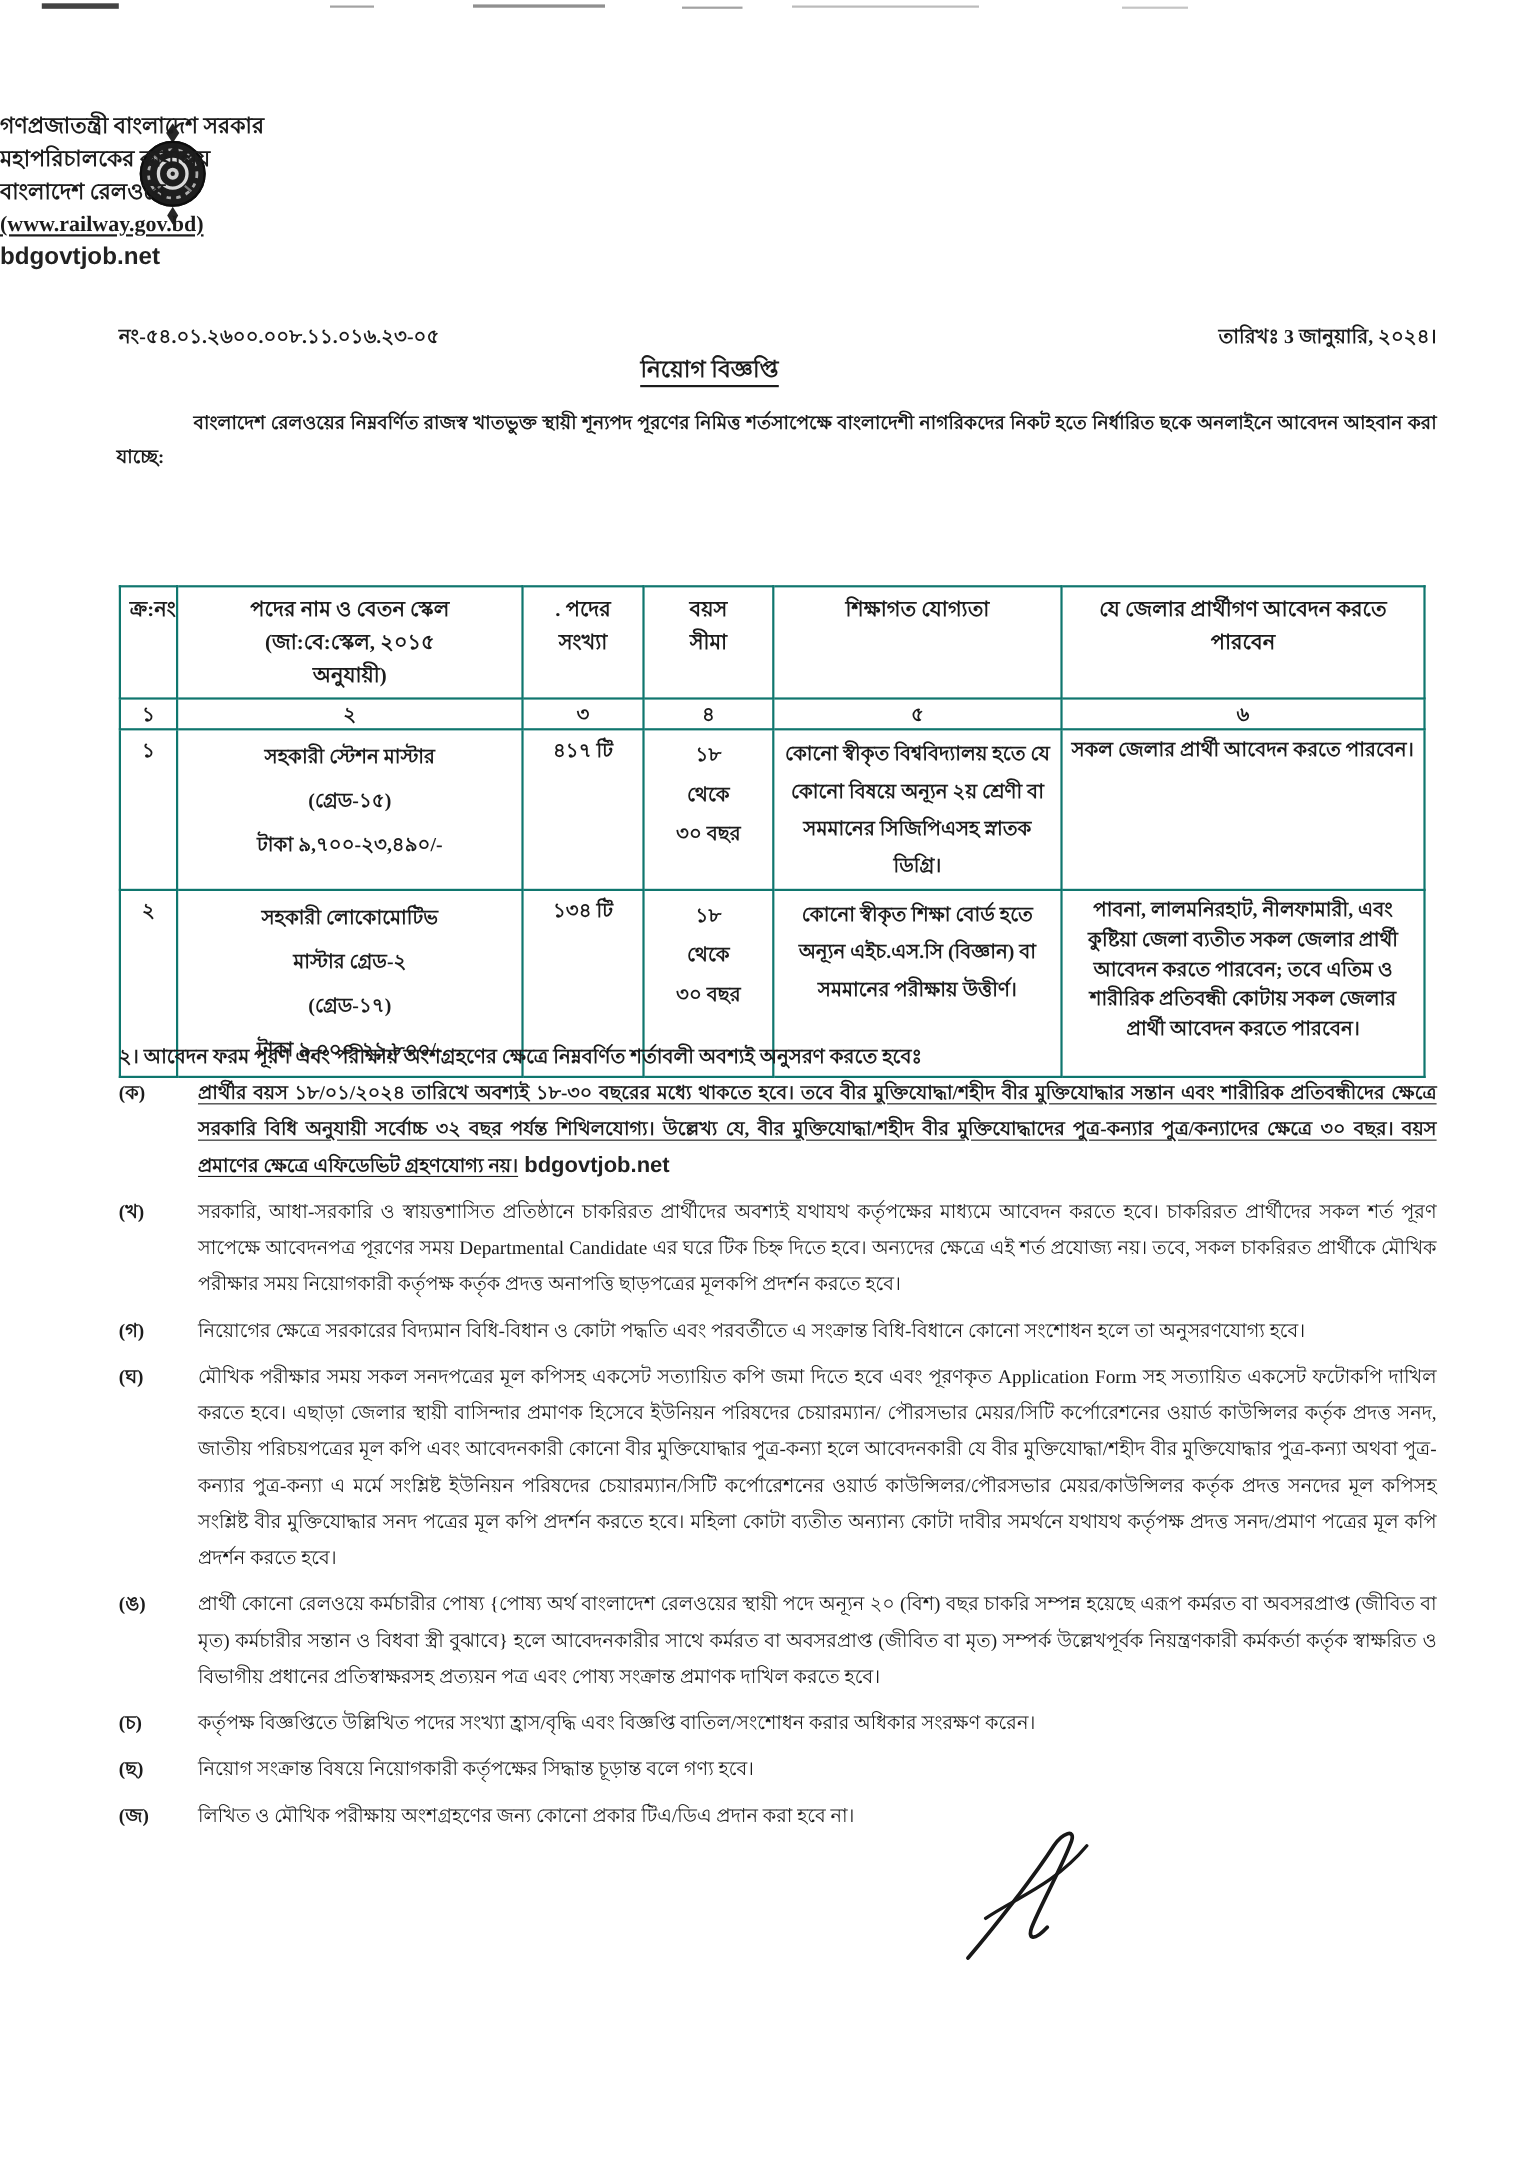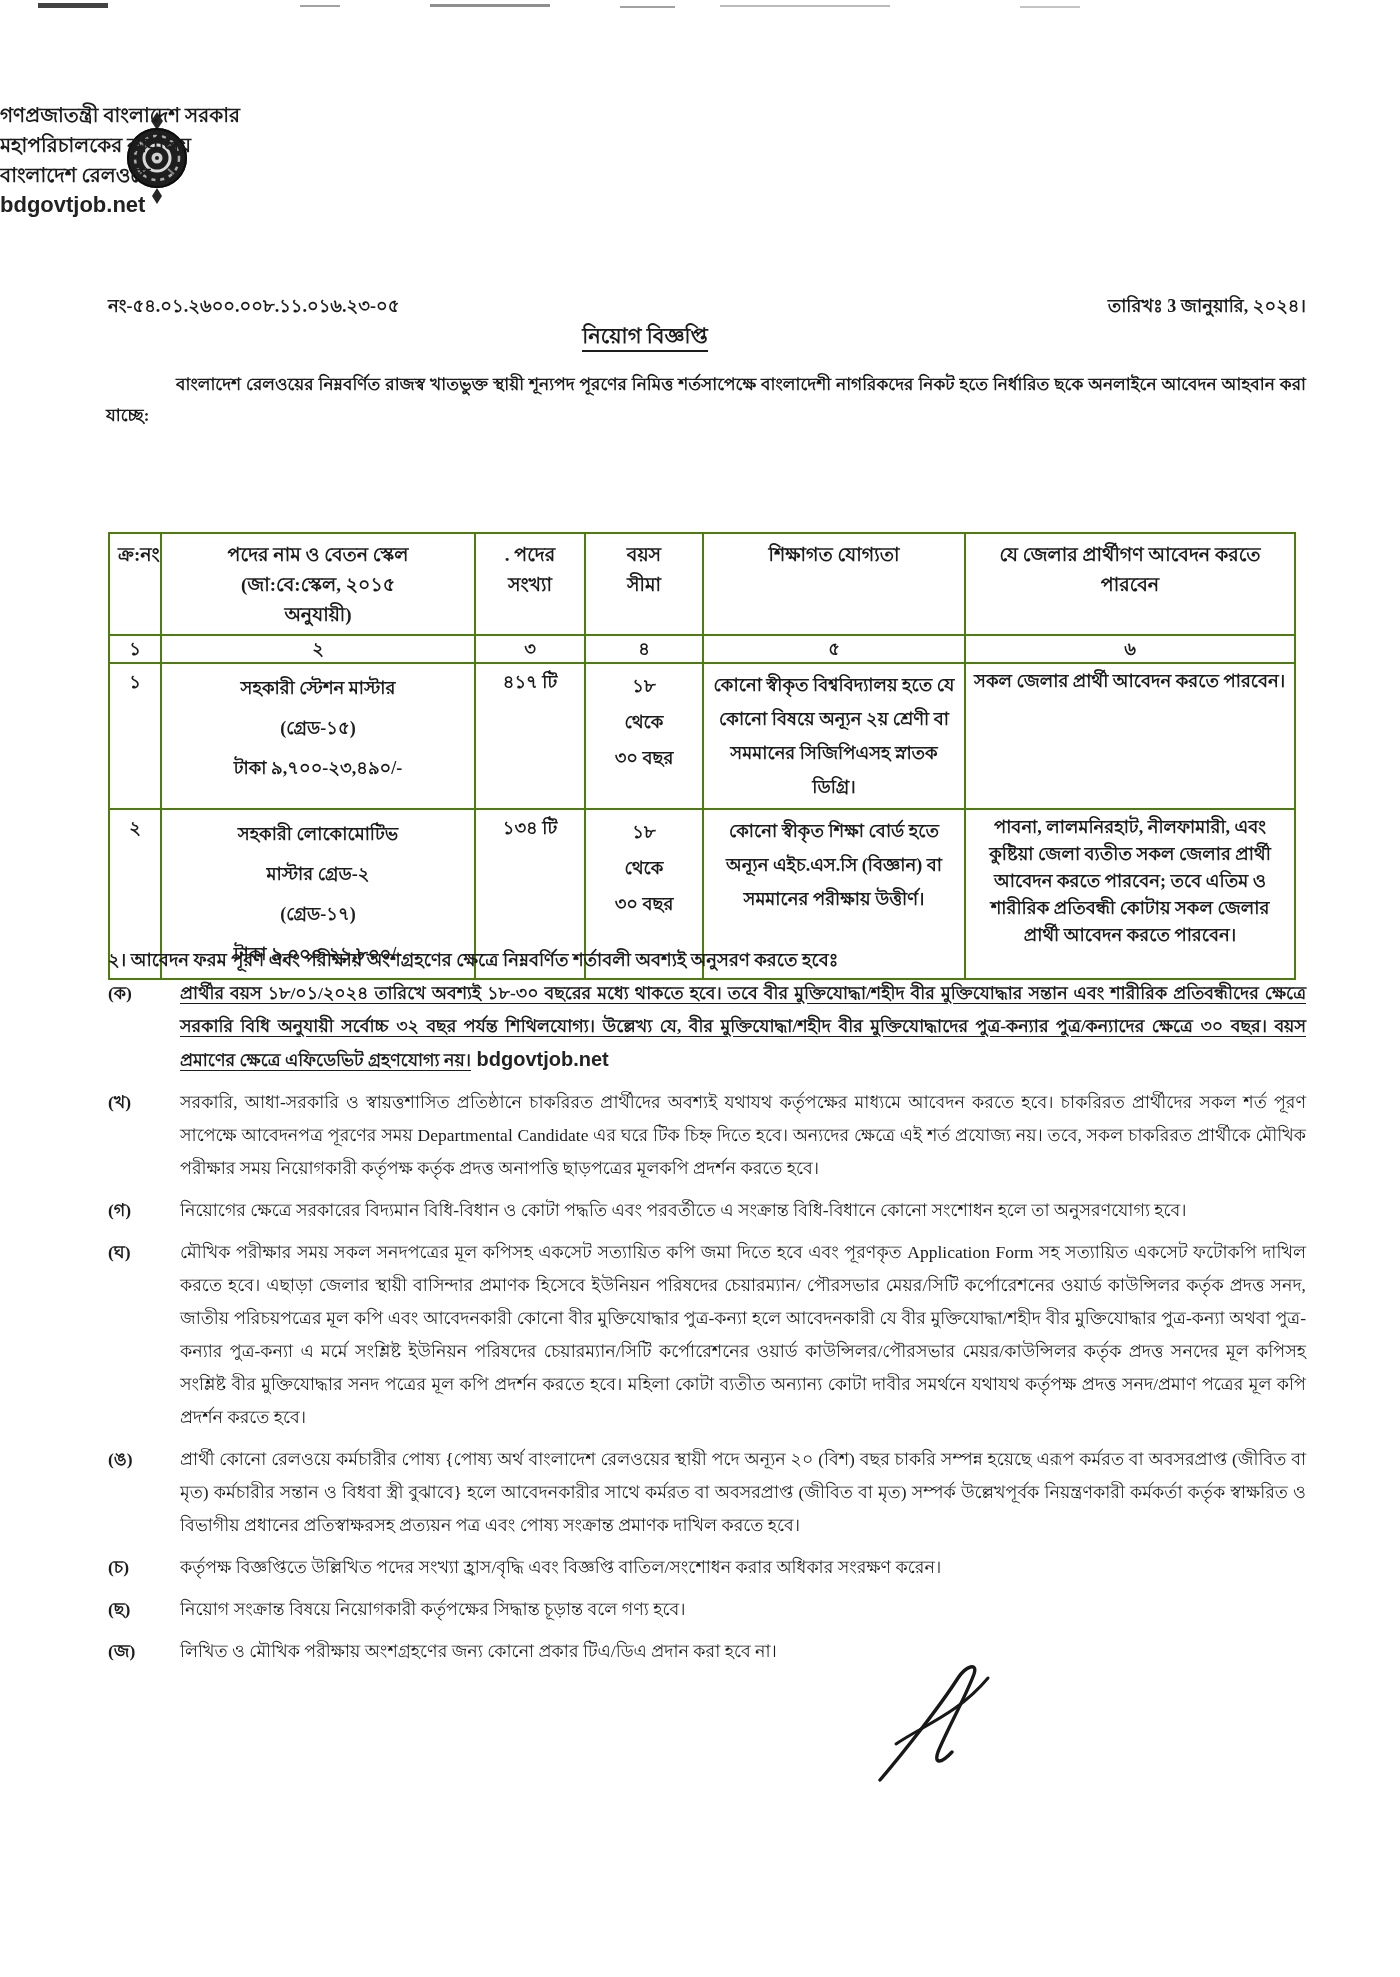--- a/index.html
+++ b/index.html
@@ -52,21 +52,21 @@
     font-weight:bold;
   }
 
   table.jobs{
     position:absolute;left:108px;top:532px;
     border-collapse:collapse;table-layout:fixed;
     width:1186px;
     font-size:18px;
   }
   table.jobs th,table.jobs td{
-    border:2px solid #4d7c0f;
+    border:2px solid #0f766e;
     padding:4px 8px;
     vertical-align:top;
     text-align:center;
     font-weight:bold;
   }
   .preline{white-space:pre-line;}
   tr.head-row{height:94px;}
   tr.head-row th{font-size:19px;line-height:30px;padding-top:6px;}
   tr.num-row{height:28px;}
   tr.num-row td{padding:0;line-height:26px;}
@@ -117,20 +117,21 @@
       <circle cx="35" cy="48" r="2" fill="#1e1e1e"></circle>
       <path d="M18 32 l6 5 M52 32 l-6 5 M18 64 l6 -5 M52 64 l-6 -5" stroke="#e6e6e6" stroke-width="2" opacity="0.5"></path>
       <path d="M35 78 l5 8 -5 8 -5 -8 Z" fill="#262626"></path>
     </svg>
   </div>
 
   <div class="header">
     <div class="org-line">গণপ্রজাতন্ত্রী বাংলাদেশ সরকার</div>
     <div class="org-line">মহাপরিচালকের কার্যালয়</div>
     <div class="org-line">বাংলাদেশ রেলওয়ে</div>
+    <div class="website">(www.railway.gov.bd)</div>
     <div class="watermark">bdgovtjob.net</div>
   </div>
 
   <div class="meta-row">
     <span>নং-৫৪.০১.২৬০০.০০৮.১১.০১৬.২৩-০৫</span>
     <span>তারিখঃ 3 জানুয়ারি, ২০২৪।</span>
   </div>
 
   <div class="title">
     <span>নিয়োগ বিজ্ঞপ্তি</span>

